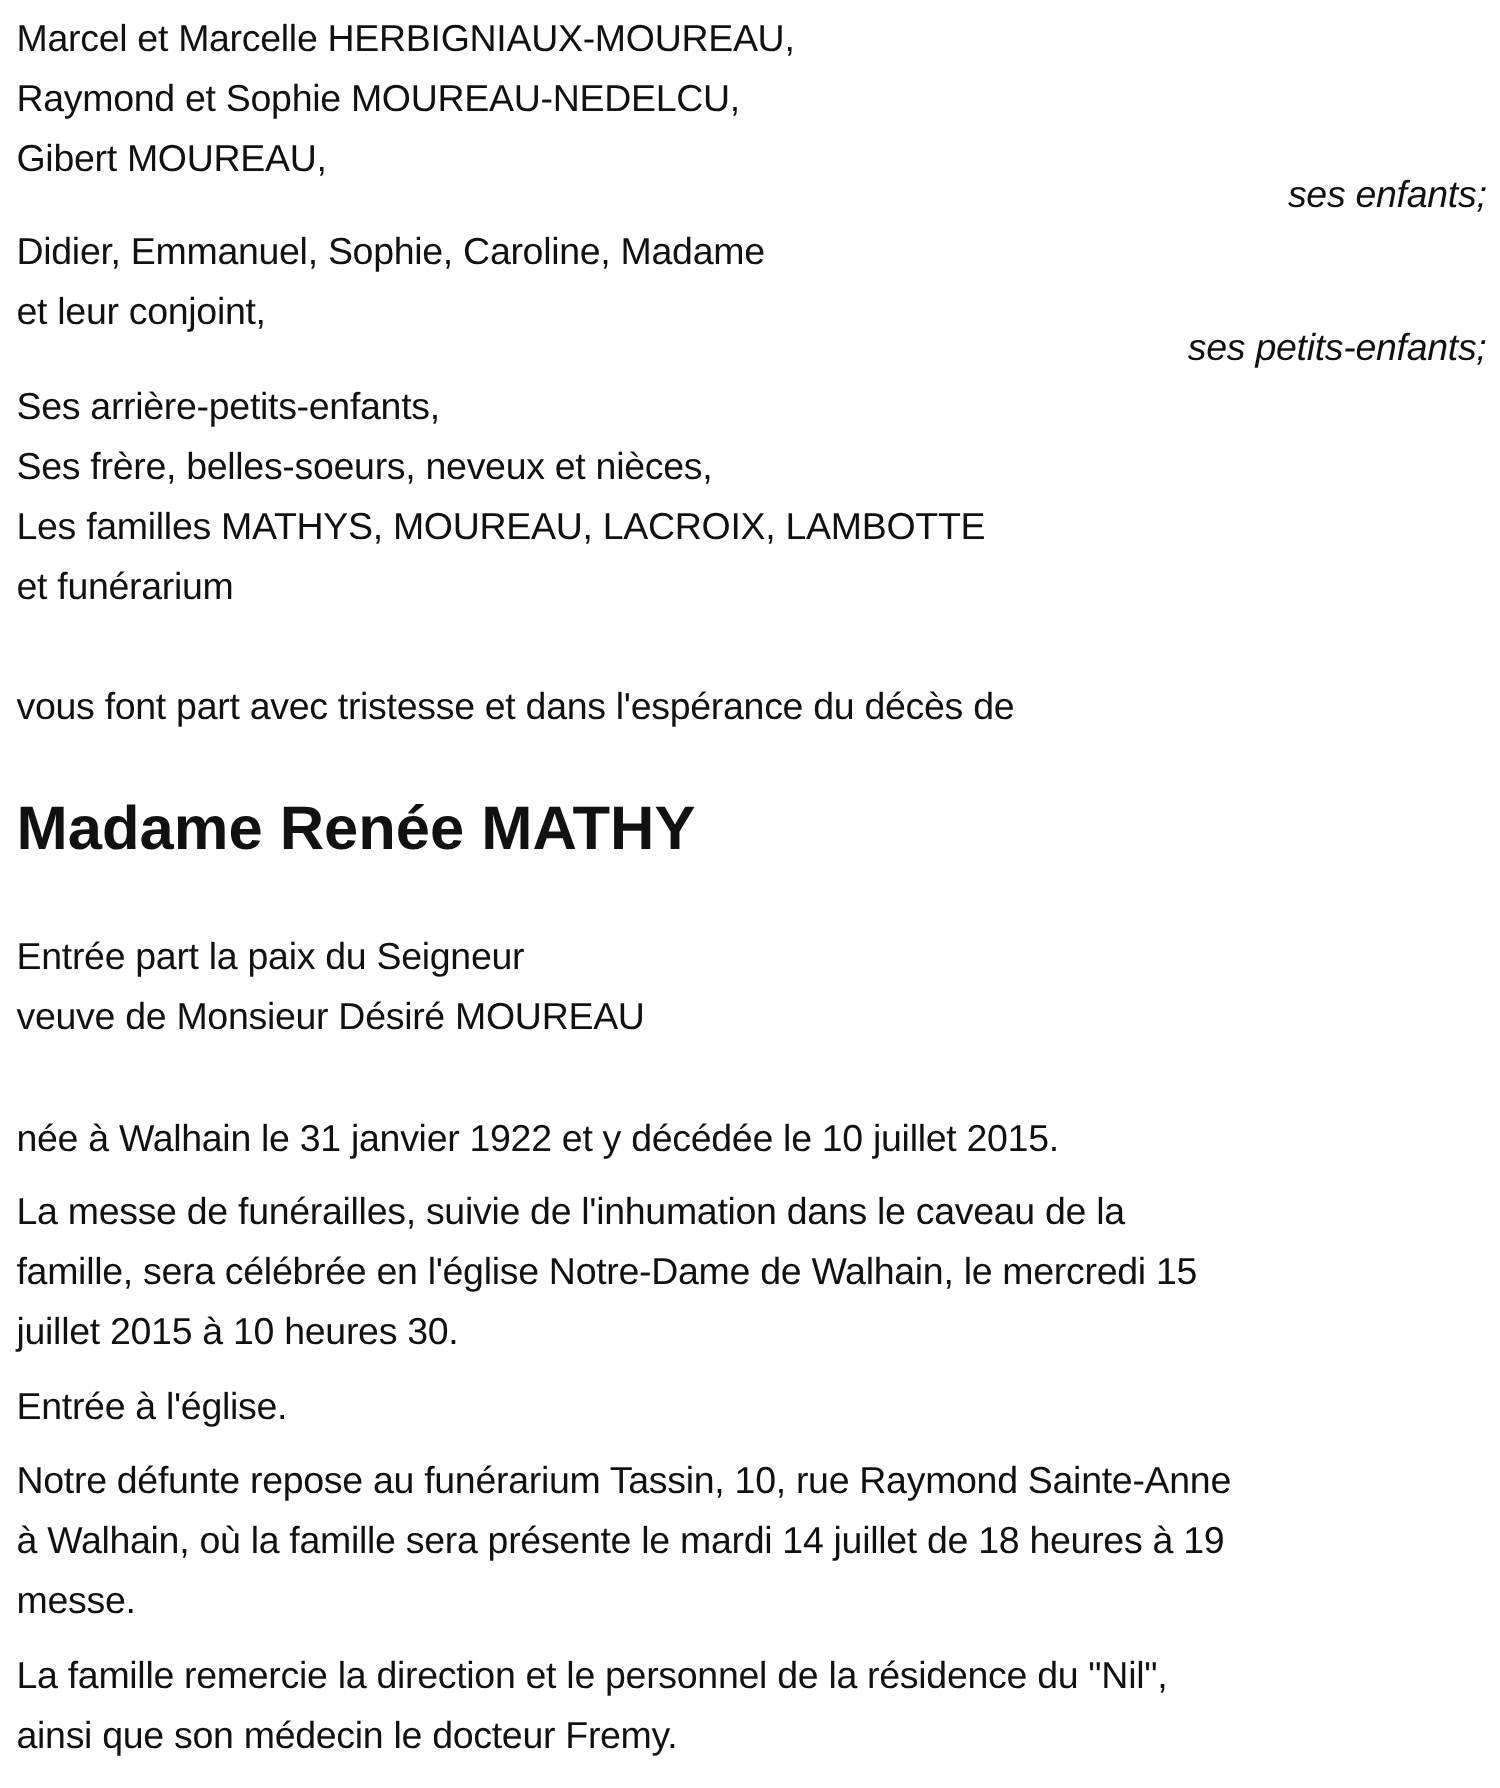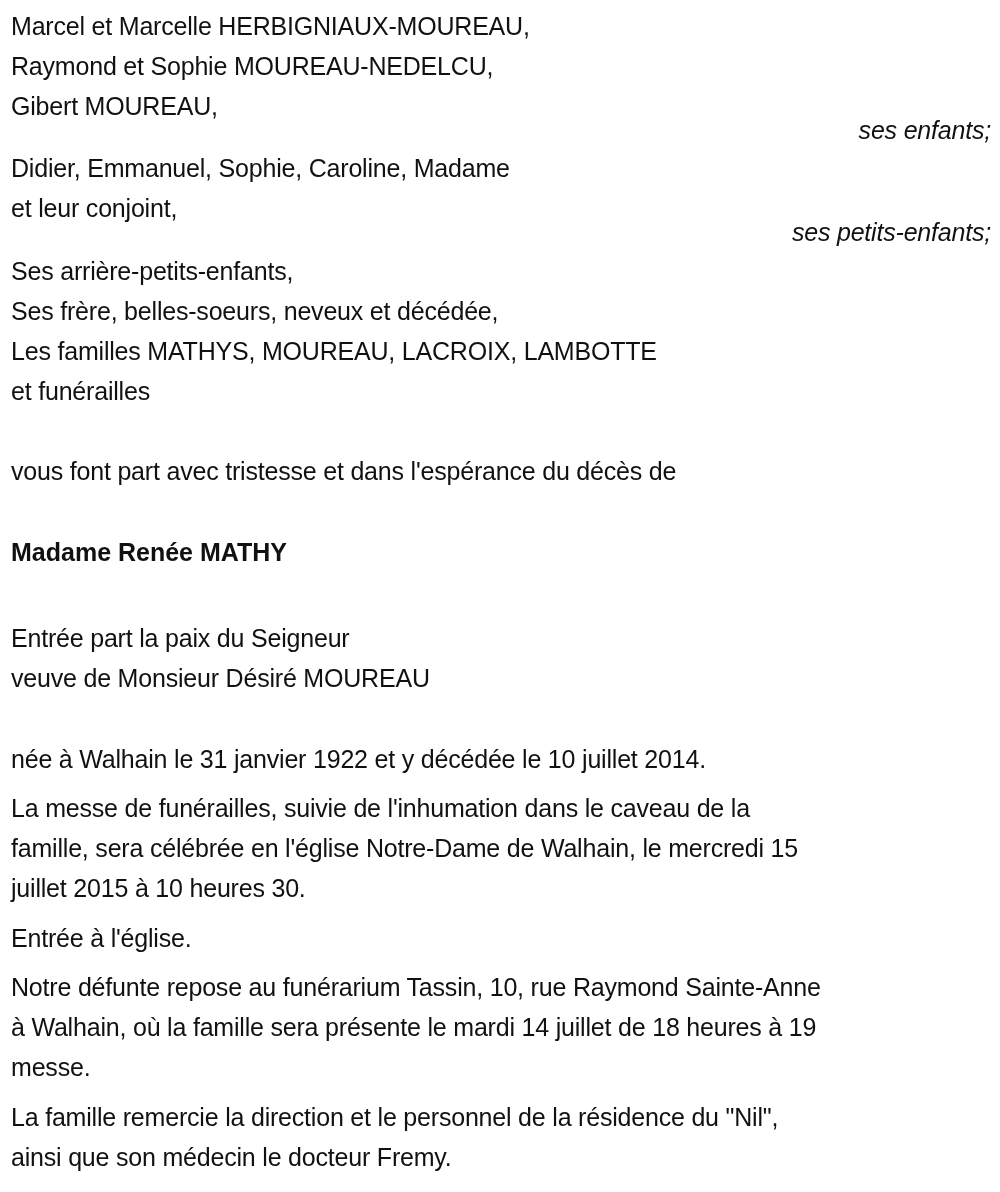--- a/index.html
+++ b/index.html
@@ -37,52 +37,52 @@
       font-style: italic;
       line-height: 40px;
       height: 40px;
       text-align: center;
     }
     .title {
       position: absolute;
       left: 0;
       white-space: nowrap;
       font-weight: bold;
-      font-size: 25px;
+      font-size: 41px;
       line-height: 50px;
       letter-spacing: 0px;
     }
   </style>
 </head>
 <body>
 
 <div class="page">
 
   <div class="line" style="top:6px">Marcel et Marcelle HERBIGNIAUX-MOUREAU,</div>
   <div class="line" style="top:46px">Raymond et Sophie MOUREAU-NEDELCU,</div>
   <div class="line" style="top:86px">Gibert MOUREAU,</div>
   <div class="right" style="top:110px">ses enfants;</div>
 
   <div class="line" style="top:148px">Didier, Emmanuel, Sophie, Caroline, Madame</div>
   <div class="line" style="top:188px">et leur conjoint,</div>
   <div class="right" style="top:212px">ses petits-enfants;</div>
 
   <div class="line" style="top:251px">Ses arrière-petits-enfants,</div>
-  <div class="line" style="top:291px">Ses frère, belles-soeurs, neveux et décédée,</div>
+  <div class="line" style="top:291px">Ses frère, belles-soeurs, neveux et nièces,</div>
   <div class="line" style="top:331px">Les familles MATHYS, MOUREAU, LACROIX, LAMBOTTE</div>
-  <div class="line" style="top:371px">et funérailles</div>
+  <div class="line" style="top:371px">et funérarium</div>
 
   <div class="line" style="top:451px">vous font part avec tristesse et dans l'espérance du décès de</div>
 
   <div class="title" style="top:527px">Madame Renée MATHY</div>
 
   <div class="line" style="top:618px">Entrée part la paix du Seigneur</div>
   <div class="line" style="top:658px">veuve de Monsieur Désiré MOUREAU</div>
 
-  <div class="line" style="top:739px">née à Walhain le 31 janvier 1922 et y décédée le 10 juillet 2014.</div>
+  <div class="line" style="top:739px">née à Walhain le 31 janvier 1922 et y décédée le 10 juillet 2015.</div>
 
   <div class="line" style="top:788px">La messe de funérailles, suivie de l'inhumation dans le caveau de la</div>
   <div class="line" style="top:828px">famille, sera célébrée en l'église Notre-Dame de Walhain, le mercredi 15</div>
   <div class="line" style="top:868px">juillet 2015 à 10 heures 30.</div>
 
   <div class="line" style="top:918px">Entrée à l'église.</div>
 
   <div class="line" style="top:967px">Notre défunte repose au funérarium Tassin, 10, rue Raymond Sainte-Anne</div>
   <div class="line" style="top:1007px">à Walhain, où la famille sera présente le mardi 14 juillet de 18 heures à 19</div>
   <div class="line" style="top:1047px">messe.</div>

